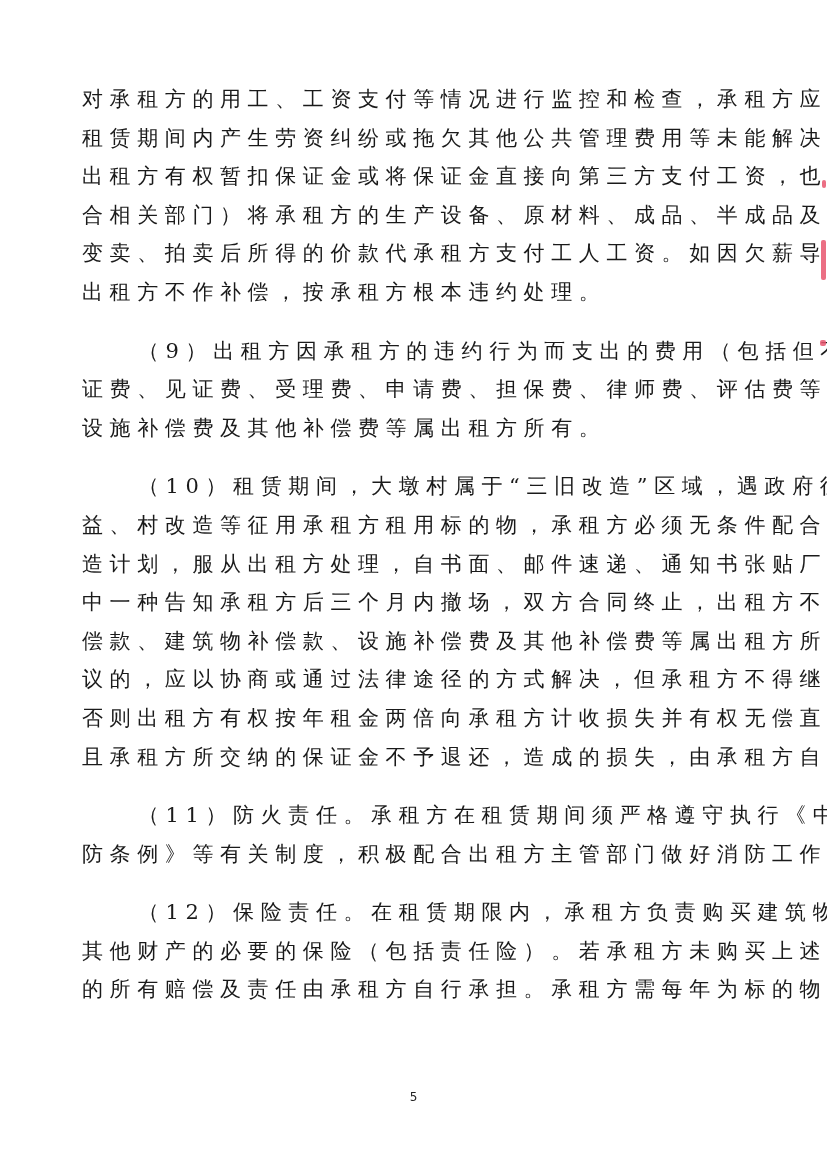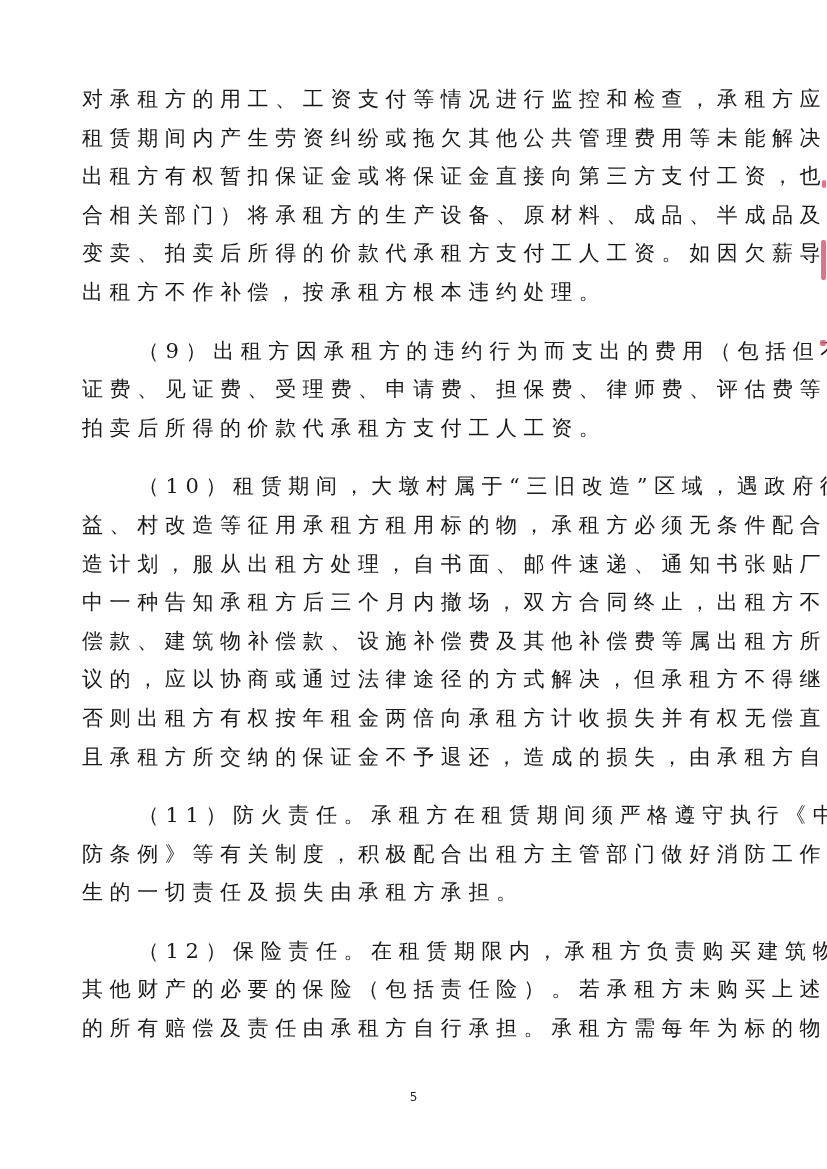--- a/index.html
+++ b/index.html
@@ -74,38 +74,37 @@
       <span class="line">租赁期间内产生劳资纠纷或拖欠其他公共管理费用等未能解决的，承租方同意</span>
       <span class="line">出租方有权暂扣保证金或将保证金直接向第三方支付工资，也有权自行（或配</span>
       <span class="line">合相关部门）将承租方的生产设备、原材料、成品、半成品及其他财产等保全、</span>
       <span class="line">变卖、拍卖后所得的价款代承租方支付工人工资。如因欠薪导致工人集体上访</span>
       <span class="line">出租方不作补偿，按承租方根本违约处理。</span>
     </div>
 
     <div class="para gap">
       <span class="line indent">（9）出租方因承租方的违约行为而支出的费用（包括但不限于证据保全公</span>
       <span class="line">证费、见证费、受理费、申请费、担保费、律师费、评估费等)均由承租方承担；</span>
-      <span class="line">拍卖后所得的价款代承租方支付工人工资。</span>
+      <span class="line">设施补偿费及其他补偿费等属出租方所有。</span>
     </div>
 
     <div class="para gap">
       <span class="line indent">（10）租赁期间，大墩村属于“三旧改造”区域，遇政府征收、因公共利</span>
       <span class="line">益、村改造等征用承租方租用标的物，承租方必须无条件配合征收计划或者改</span>
       <span class="line">造计划，服从出租方处理，自书面、邮件速递、通知书张贴厂房门前等方式其</span>
       <span class="line">中一种告知承租方后三个月内撤场，双方合同终止，出租方不作补偿，征地补</span>
       <span class="line">偿款、建筑物补偿款、设施补偿费及其他补偿费等属出租方所有。如双方有争</span>
       <span class="line">议的，应以协商或通过法律途径的方式解决，但承租方不得继续占用标的物，</span>
       <span class="line">否则出租方有权按年租金两倍向承租方计收损失并有权无偿直接收回标的物，</span>
       <span class="line">且承租方所交纳的保证金不予退还，造成的损失，由承租方自行负责。</span>
     </div>
 
     <div class="para gap">
       <span class="line indent">（11）防火责任。承租方在租赁期间须严格遵守执行《中华人民共和国消</span>
       <span class="line">防条例》等有关制度，积极配合出租方主管部门做好消防工作，否则，由此产</span>
-      <span class="line">生的一切责任及损失由承租方承担。</span>
     </div>
 
     <div class="para gap">
       <span class="line indent">（12）保险责任。在租赁期限内，承租方负责购买建筑物、附着物、设施、</span>
       <span class="line">其他财产的必要的保险（包括责任险）。若承租方未购买上述保险，由此而产生</span>
       <span class="line">的所有赔偿及责任由承租方自行承担。承租方需每年为标的物购买与租赁实际</span>
     </div>
 
   </div>
 

